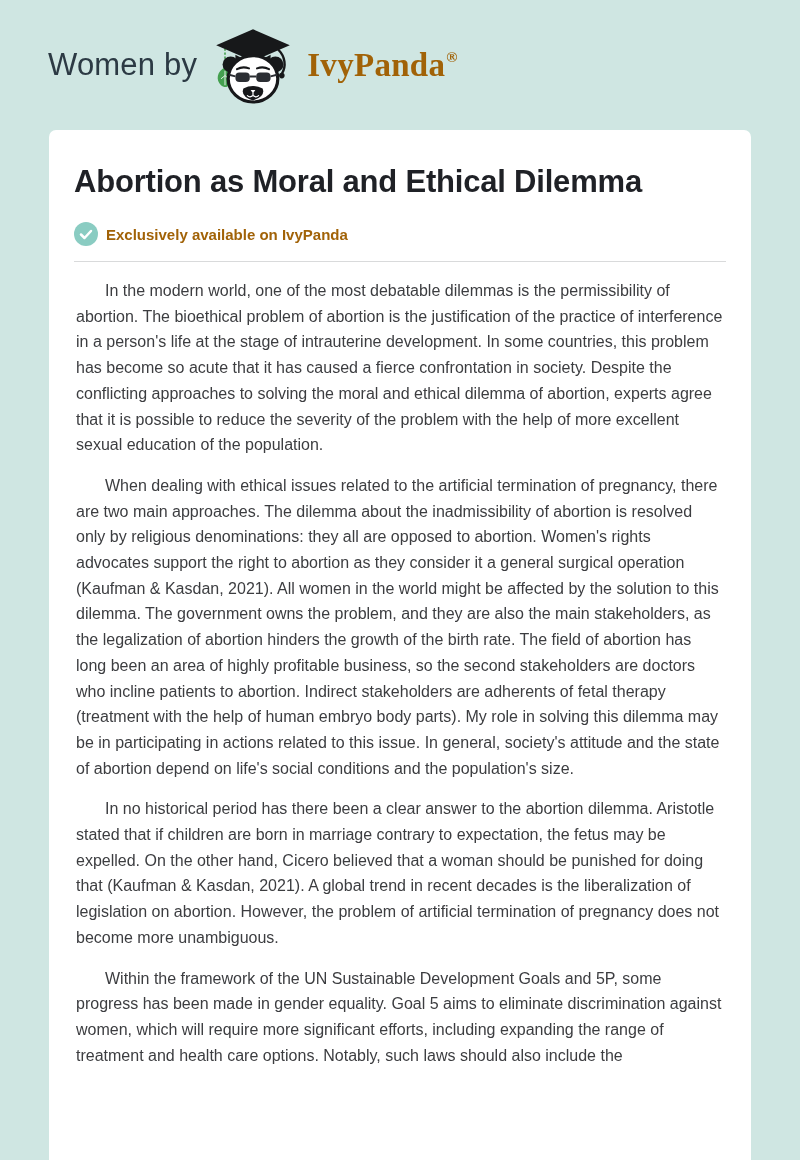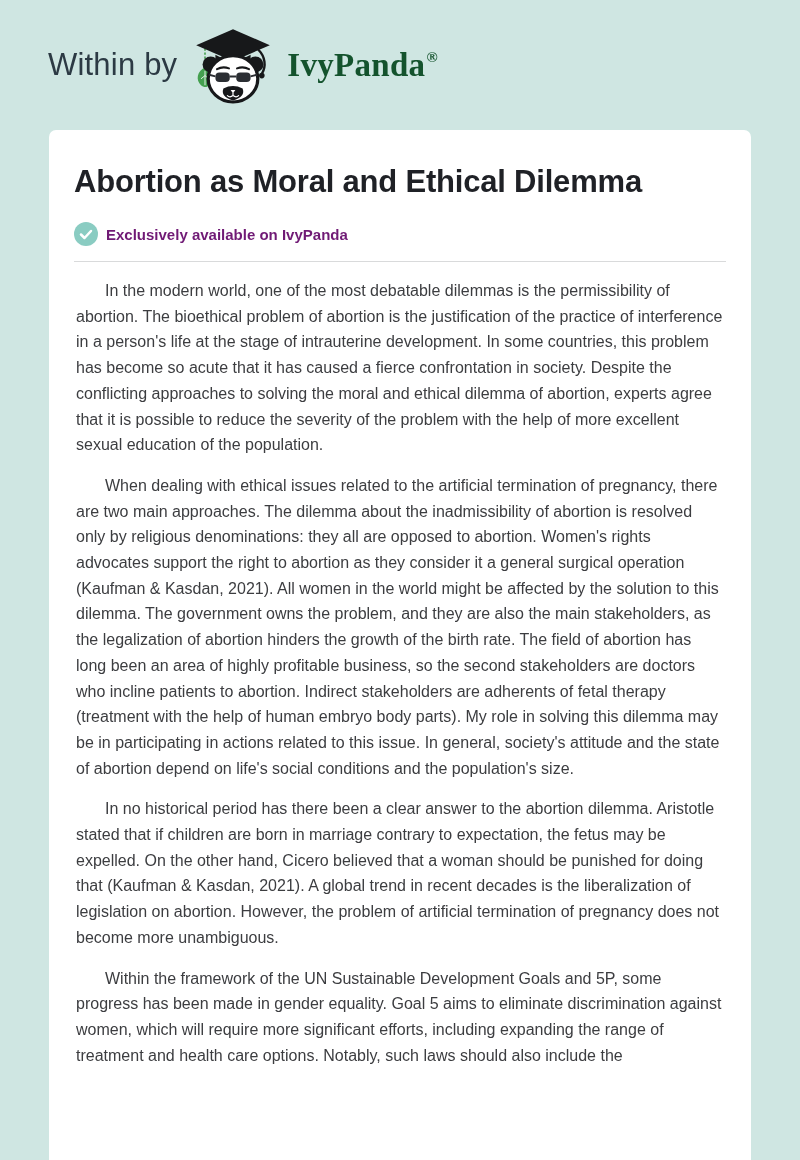--- a/index.html
+++ b/index.html
@@ -26,21 +26,21 @@
   .logo {
     margin: 2px 14px 0 16px;
     width: 80px;
     height: 78px;
     flex: 0 0 auto;
   }
   .brand {
     font-family: "Liberation Serif", serif;
     font-weight: bold;
     font-size: 33px;
-    color: #14532d;
+    color: #a16207;
     letter-spacing: 0.3px;
   }
   .brand sup {
     font-size: 15px;
     vertical-align: 14px;
     margin-left: 1px;
   }
   .card {
     position: absolute;
     left: 49px;
@@ -69,21 +69,21 @@
   }
   .check-badge {
     width: 24px;
     height: 24px;
     flex: 0 0 auto;
     margin-right: 8px;
   }
   .avail-text {
     font-size: 15px;
     font-weight: bold;
-    color: #701a75;
+    color: #a16207;
   }
   .divider {
     border: none;
     border-top: 1px solid #d9dadb;
     margin: 15px 0 0 0;
   }
   .essay-body {
     margin-top: 16px;
     color: #3c3d40;
     font-size: 16px;
@@ -94,21 +94,21 @@
     text-indent: 29px;
   }
   .essay-body p + p {
     margin-top: 15px;
   }
 </style>
 </head>
 <body>
 
 <div class="header">
-  <span class="essay-by">Within by</span>
+  <span class="essay-by">Women by</span>
   <span class="logo">
     <svg viewBox="0 0 100 96" width="80" height="78" aria-hidden="true">
 
       <path d="M82 28 C90 36 92 48 86 58" fill="none" stroke="#17181a" stroke-width="3" stroke-linecap="round"></path>
       <circle cx="86" cy="60" r="3.5" fill="#17181a"></circle>
 
       <line x1="15" y1="26" x2="15" y2="52" stroke="#44a04f" stroke-width="2" stroke-dasharray="3 2"></line>
       <path d="M15 50 C5 54 3 66 10 72 C13 75 18 75 20 72 C27 66 25 54 15 50 Z" fill="#44a04f"></path>
       <path d="M15 54 L15 72 M15 60 L10 64 M15 60 L20 64" stroke="#e8f5ec" stroke-width="1.2" fill="none"></path>
 

